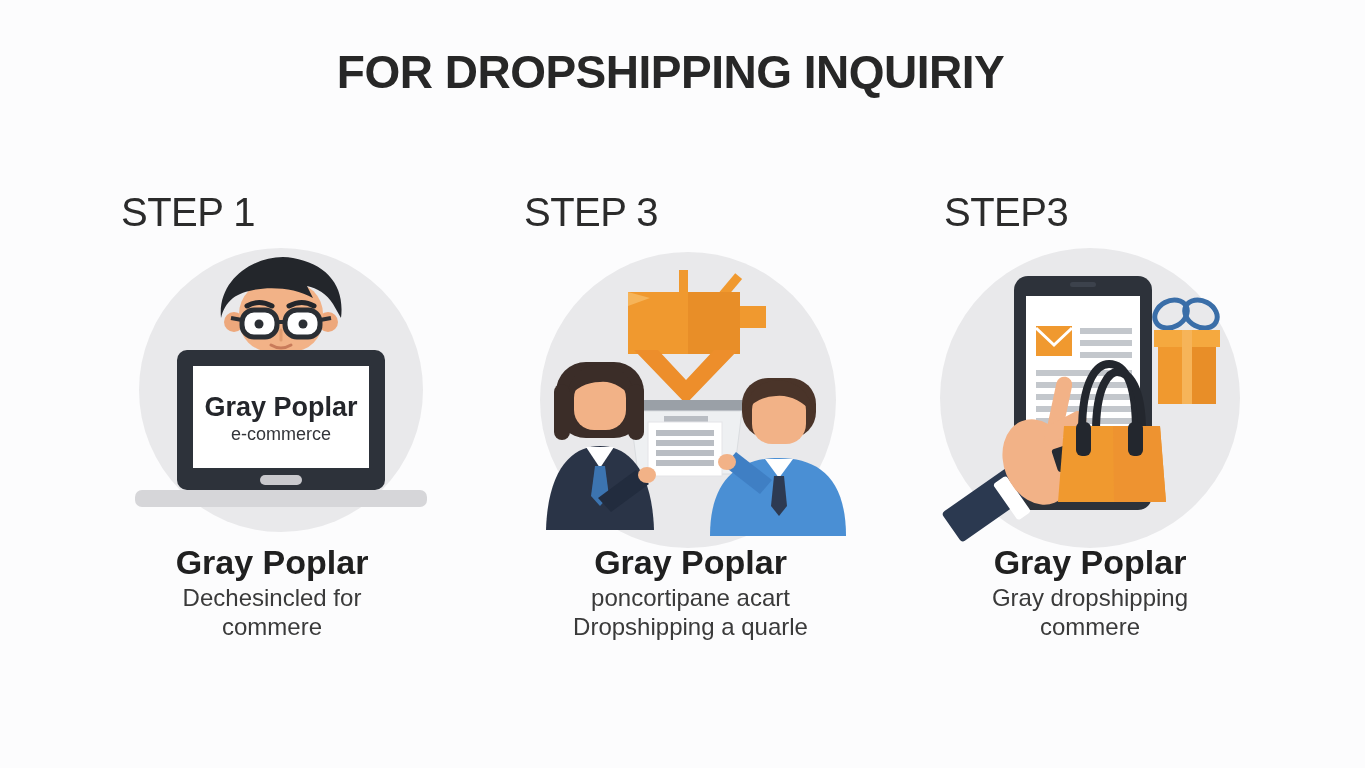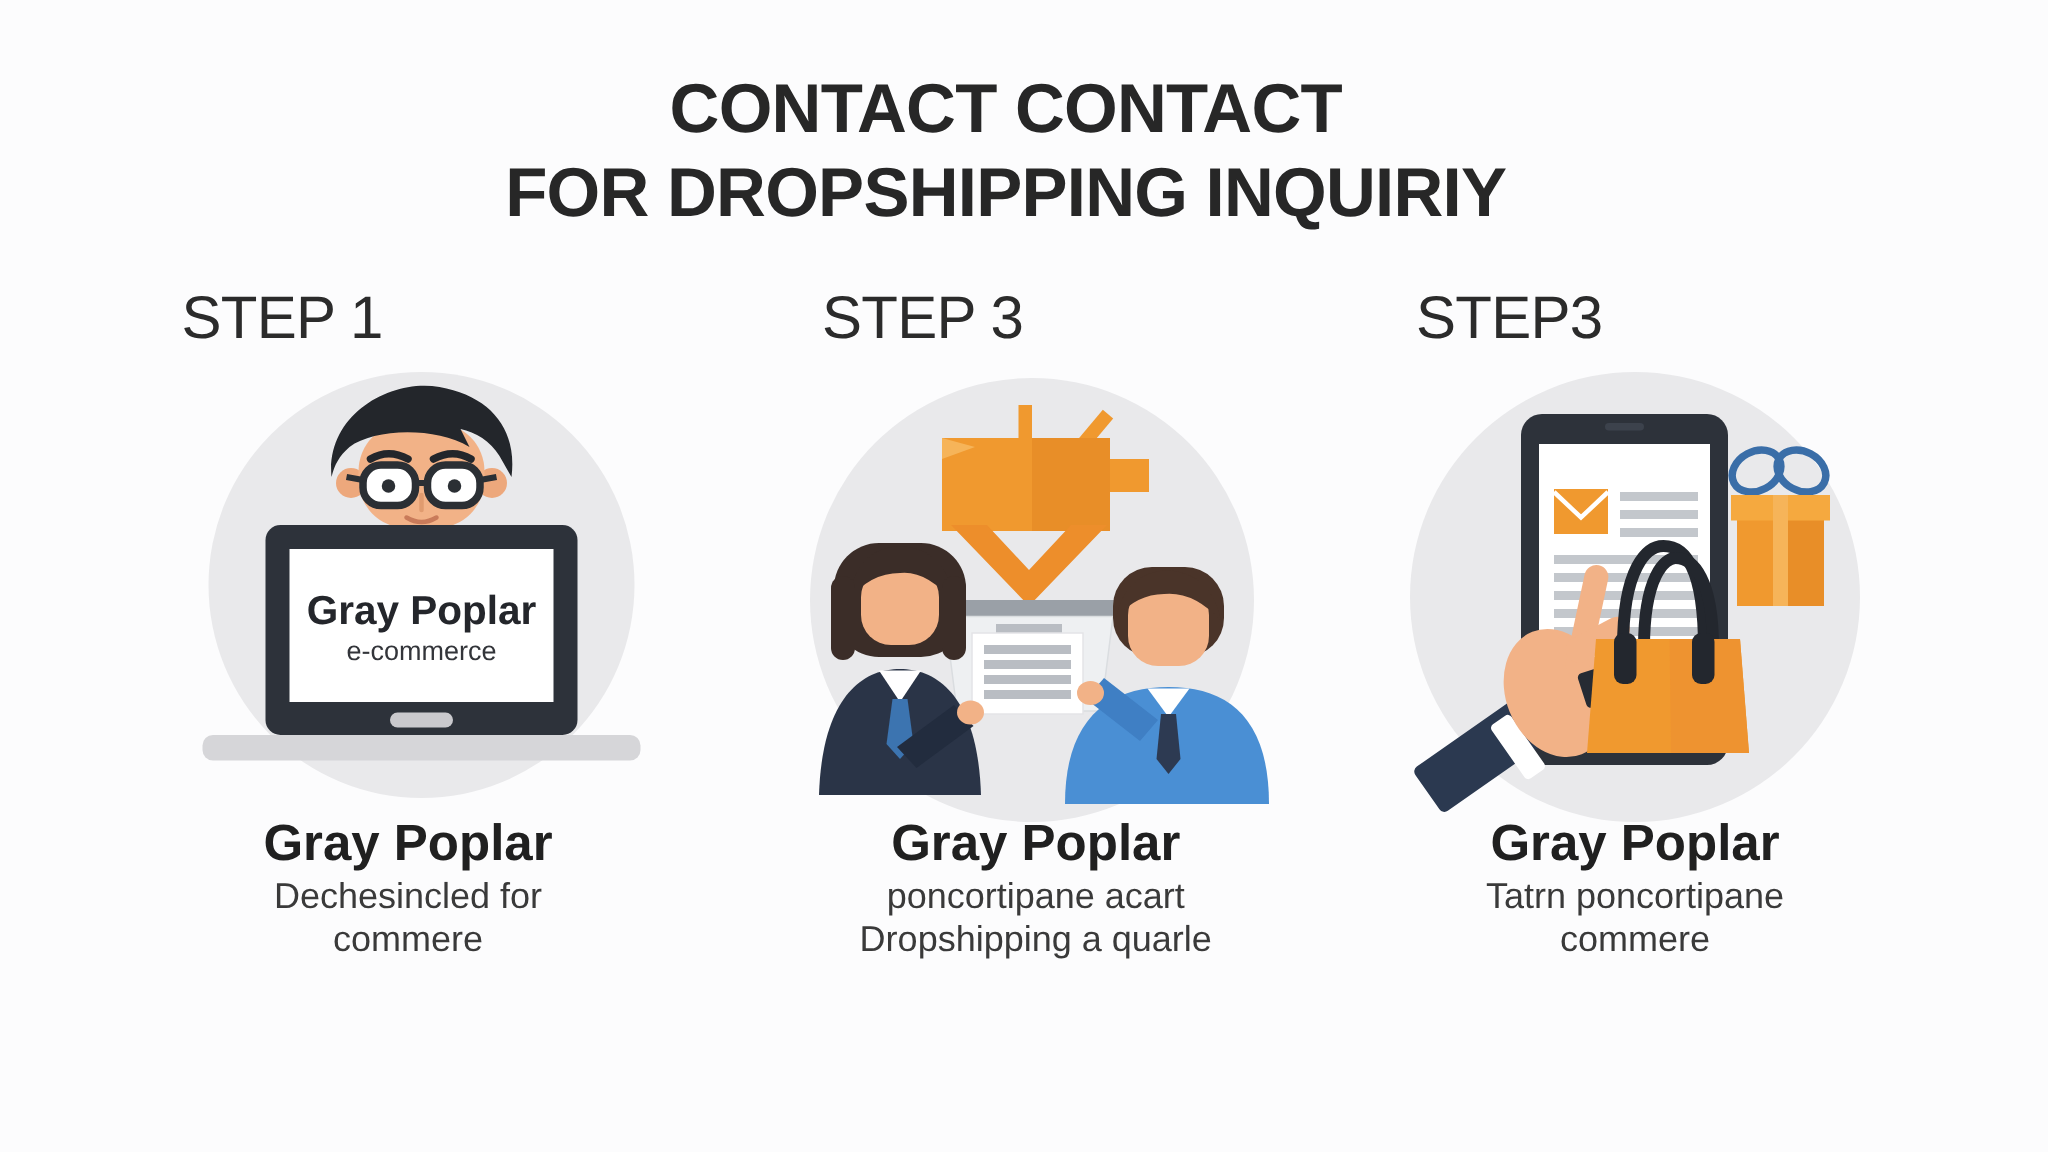--- a/index.html
+++ b/index.html
@@ -27,21 +27,21 @@
   .step-label {
     position: absolute;
     top: 190px;
     font-weight: 400;
     font-size: 40px;
     color: #2b2b2b;
     letter-spacing: -0.5px;
     white-space: nowrap;
   }
   .label-1 { left: 121px; }
-  .label-2 { left: 548px; }
+  .label-2 { left: 524px; }
   .label-3 { left: 944px; }
 
   .illus { position: absolute; top: 244px; width: 320px; height: 312px; }
   .illus-1 { left: 121px; }
   .illus-2 { left: 528px; }
   .illus-3 { left: 930px; }
 
   .caption {
     position: absolute;
     top: 541px;
@@ -63,21 +63,20 @@
     line-height: 29px;
     color: #3a3a3a;
   }
 </style>
 </head>
 <body>
 
 <div class="page">
 
   <div class="title">
-    <div>CONTACT CONTACT</div>
     <div>FOR DROPSHIPPING INQUIRIY</div>
   </div>
 
   <div class="step-label label-1">STEP 1</div>
   <div class="step-label label-2">STEP 3</div>
   <div class="step-label label-3">STEP3</div>
 
   <svg class="illus illus-1" viewBox="0 0 320 312">
     <circle cx="160" cy="146" r="142" fill="#e9e9eb"></circle>
     <g>
@@ -209,17 +208,17 @@
     <div class="caption-line">Dechesincled for</div>
     <div class="caption-line">commere</div>
   </div>
   <div class="caption caption-2">
     <div class="caption-title">Gray Poplar</div>
     <div class="caption-line">poncortipane acart</div>
     <div class="caption-line">Dropshipping a quarle</div>
   </div>
   <div class="caption caption-3">
     <div class="caption-title">Gray Poplar</div>
-    <div class="caption-line">Tatrn poncortipane</div>
+    <div class="caption-line">Gray dropshipping</div>
     <div class="caption-line">commere</div>
   </div>
 
 </div>
 
 </body></html>

